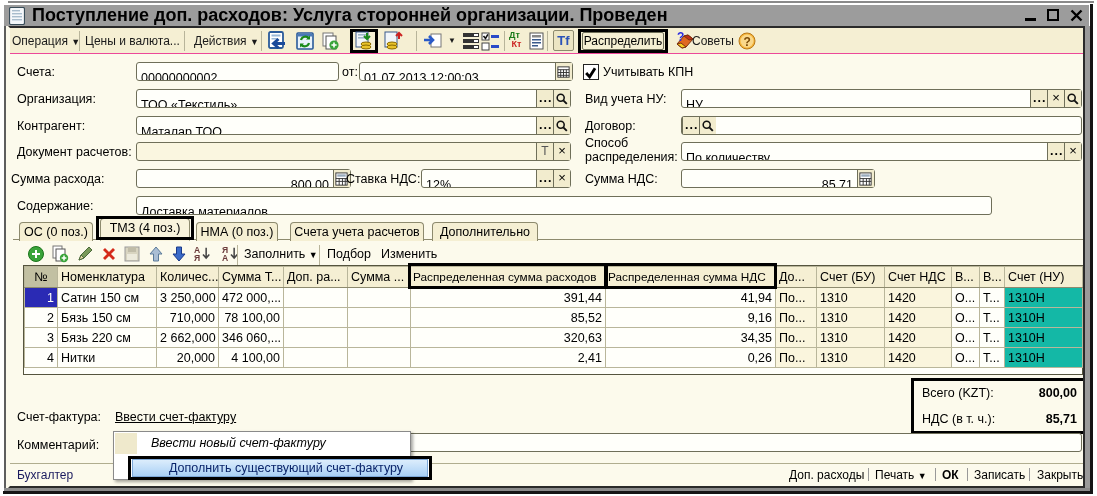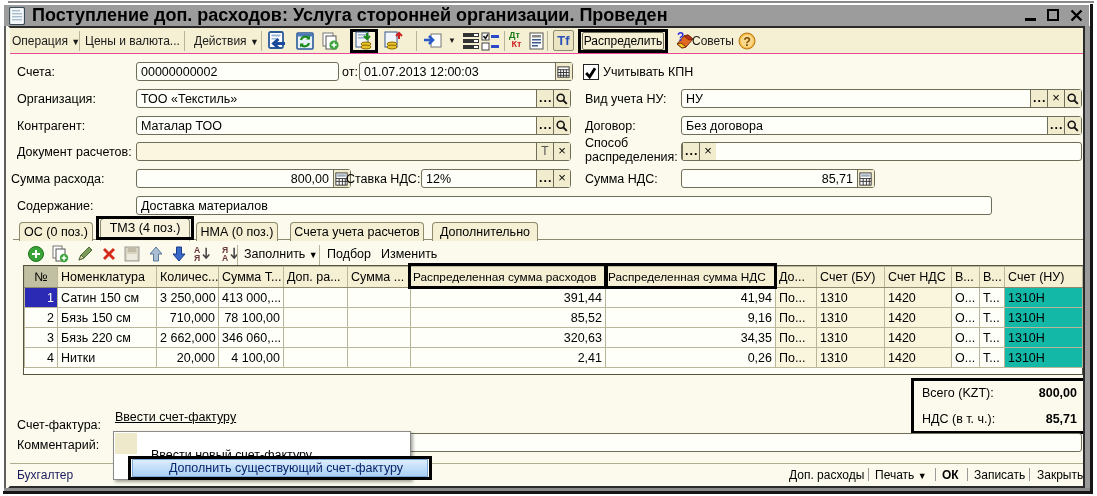--- a/index.html
+++ b/index.html
@@ -13,21 +13,21 @@
   border:2px solid #2a2a2a; border-left:2px solid #fcfaec; background:#fcfaec; overflow:hidden; }
 
 #toolbar { position:absolute; left:0; top:0; width:100%; height:26px; background:#f5efd3; border-bottom:1px solid #ec4899; }
 .tbtxt { position:absolute; top:3px; height:20px; font-size:12px; color:#1a1a1a; line-height:20px; }
 .tsep { position:absolute; top:3px; width:1px; height:20px; background:#b8b49a; }
 .ticon { position:absolute; top:3px; width:20px; height:20px; }
 
 .lbl { position:absolute; font-size:12.5px; color:#000; }
 .fld { position:absolute; height:19px; border:1px solid #6f6f59; border-radius:3px; background:#fffffa;
   font-size:12.5px; color:#000; display:flex; }
-.fld .val { flex:1; padding:2px 4px 0 4px; overflow:hidden; white-space:nowrap; }
+.fld .val { flex:1; padding:8px 4px 0 4px; overflow:hidden; white-space:nowrap; }
 .fld .val.r { text-align:right; }
 .fld .btn { width:17px; border-left:1px solid #6f6f59; background:#f2ecce; position:relative; flex:none; }
 .fld.dis { background:#faf6e0; }
 
 .tab { position:absolute; top:194px; height:19px; background:#f5efd3; border:1px solid #8d8a6e; border-bottom:none;
   border-radius:4px 4px 0 0; font-size:12.5px; text-align:center; color:#000; padding-top:2px; }
 
 .gico { position:absolute; top:217px; width:18px; height:18px; }
 
 #grid { position:absolute; left:13px; top:237px; width:1060px; height:110px; border:1px solid #55543e; background:#fffffa; box-shadow:0 2px 0 #fffffa inset; }
@@ -228,31 +228,31 @@
             <b style="position:absolute;left:2px;top:1px;letter-spacing:1px;">...</b>
           </div>
           <div class="btn" style="font-size:13px; text-align:center; line-height:15px;">×</div>
           <div class="btn"><svg viewBox="0 0 16 16" style="width:14px;height:14px;margin:2px 0 0 1px;">
               <circle cx="6.5" cy="6.5" r="4" fill="none" stroke="#111" stroke-width="1.8"></circle>
               <path d="M9.5 9.5 l4 4" stroke="#111" stroke-width="2.2"></path>
             </svg></div>
         </div>
     <span class="lbl" style="left:575px; top:91px;">Договор:</span>
     <div class="fld" style="left:671px; top:88px; width:401px;">
-          <div class="val">Без договора</div>
           <div class="btn">
             <b style="position:absolute;left:2px;top:1px;letter-spacing:1px;">...</b>
           </div>
           <div class="btn"><svg viewBox="0 0 16 16" style="width:14px;height:14px;margin:2px 0 0 1px;">
               <circle cx="6.5" cy="6.5" r="4" fill="none" stroke="#111" stroke-width="1.8"></circle>
               <path d="M9.5 9.5 l4 4" stroke="#111" stroke-width="2.2"></path>
             </svg></div>
         </div>
     <span class="lbl" style="left:575px; top:108px;">Способ<br>распределения:</span>
     <div class="fld" style="left:671px; top:114px; width:401px;">
+          <div class="val">По количеству</div>
           <div class="btn">
             <b style="position:absolute;left:2px;top:1px;letter-spacing:1px;">...</b>
           </div>
           <div class="btn" style="font-size:13px; text-align:center; line-height:15px;">×</div>
         </div>
     <span class="lbl" style="left:575px; top:144px;">Сумма НДС:</span>
     <div class="fld" style="left:671px; top:141px; width:194px;">
           <div class="val r">85,71</div>
           <div class="btn"><svg viewBox="0 0 16 18" style="width:15px;height:17px;margin:1px 0 0 0;">
               <rect x="2" y="2" width="12" height="13" fill="#fff" stroke="#333"></rect>
@@ -348,21 +348,21 @@
                 <th>В...</th>
                 <th>В...</th>
                 <th>Счет (НУ)</th>
     </tr>
             </thead>
     <tbody>
     <tr>
                 <td class="num" style="background:#2a2ab4; color:#fff;">1</td>
                 <td>Сатин 150 см</td>
                 <td class="num">3 250,000</td>
-                <td class="num">413 000,...</td>
+                <td class="num">472 000,...</td>
                 <td></td>
                 <td></td>
                 <td class="num">391,44</td>
                 <td class="num">41,94</td>
                 <td class="cr">По...</td>
                 <td class="cr">1310</td>
                 <td class="cr">1420</td>
                 <td>О...</td>
                 <td>Т...</td>
                 <td class="cy">1310Н</td>
@@ -421,40 +421,40 @@
     <div class="blackbox" style="left:398px; top:235px; width:199px; height:26px;"></div>
     <div class="blackbox" style="left:595px; top:235px; width:172px; height:26px;"></div>
   </div>
   <div id="footer">
     <div class="blackbox" style="left:901px; top:350px; width:175px; height:56px; background:#fcfaec;">
       <span class="lbl" style="left:8px; top:5px;">Всего (KZT):</span>
       <span class="lbl" style="right:6px; top:5px; font-weight:bold;">800,00</span>
       <span class="lbl" style="left:8px; top:31px;">НДС (в т. ч.):</span>
       <span class="lbl" style="right:6px; top:31px; font-weight:bold;">85,71</span>
     </div>
-    <span class="lbl" style="left:7px; top:382px;margin-top:8px;">Счет-фактура:</span>
+    <span class="lbl" style="left:7px; top:382px;">Счет-фактура:</span>
     <span class="lbl" style="left:105px; top:382px; text-decoration:underline;">Ввести счет-фактуру</span>
     <span class="lbl" style="left:7px; top:410px;">Комментарий:</span>
     <div class="fld" style="left:105px; top:405px; width:967px;">
           <div class="val"></div>
         </div>
     <div id="statusline"></div>
     <span class="fbtn" style="left:7px; color:#1a1a5e;">Бухгалтер</span>
     <span class="fbtn" style="left:779px;">Доп. расходы</span>
     <div class="tsep" style="left:858px; top:440px; height:13px; background:#999;"></div>
     <span class="fbtn" style="left:865px;">Печать <span style="font-size:9px;">▼</span></span>
     <div class="tsep" style="left:925px; top:440px; height:13px; background:#999;"></div>
     <span class="fbtn" style="left:932px; font-weight:bold;">ОК</span>
     <div class="tsep" style="left:957px; top:440px; height:13px; background:#999;"></div>
     <span class="fbtn" style="left:964px;">Записать</span>
     <div class="tsep" style="left:1019px; top:440px; height:13px; background:#999;"></div>
     <span class="fbtn" style="left:1027px;">Закрыть</span>
     <div id="menu" style="position:absolute; left:103px; top:403px; width:298px; height:49px; background:#fff; border:1px solid #8a8a8a; box-shadow:2px 2px 3px rgba(0,0,0,0.35); z-index:5;">
       <div style="position:absolute; left:1px; top:1px; width:22px; height:21px; background:#efe9cc;"></div>
-      <span class="lbl" style="left:37px; top:16px;">Ввести новый счет-фактуру</span>
+      <span class="lbl" style="left:37px; top:4px;font-style:italic;">Ввести новый счет-фактуру</span>
     </div>
     <div class="blackbox" style="left:98px; top:428px; width:304px; height:24px; background:#fff; z-index:6;margin-left:20px;">
       <div style="position:absolute; left:1px; top:0px; right:1px; height:18px; background:linear-gradient(#dcedfc,#a9d0f5); border:1px solid #7da8d8;">
         <span class="lbl" style="left:36px; top:1px; color:#0a246a;">Дополнить существующий счет-фактуру</span>
       </div>
     </div>
   </div>
   </div>
 </div>
 

